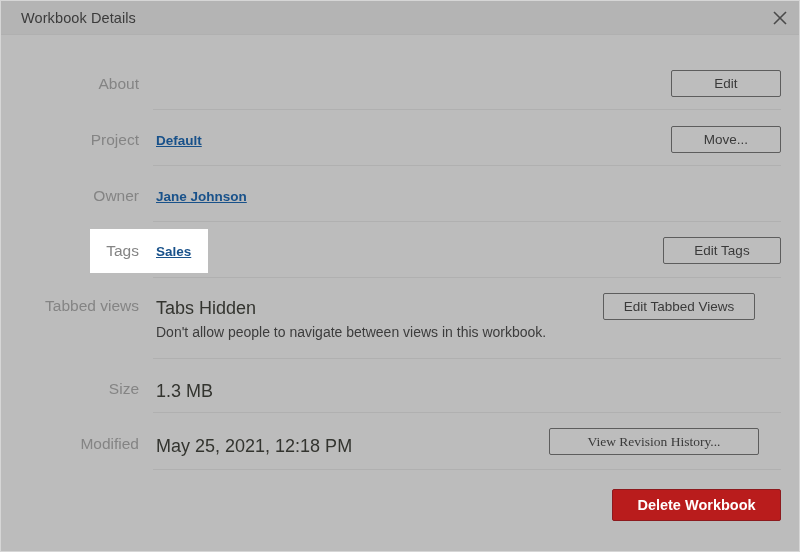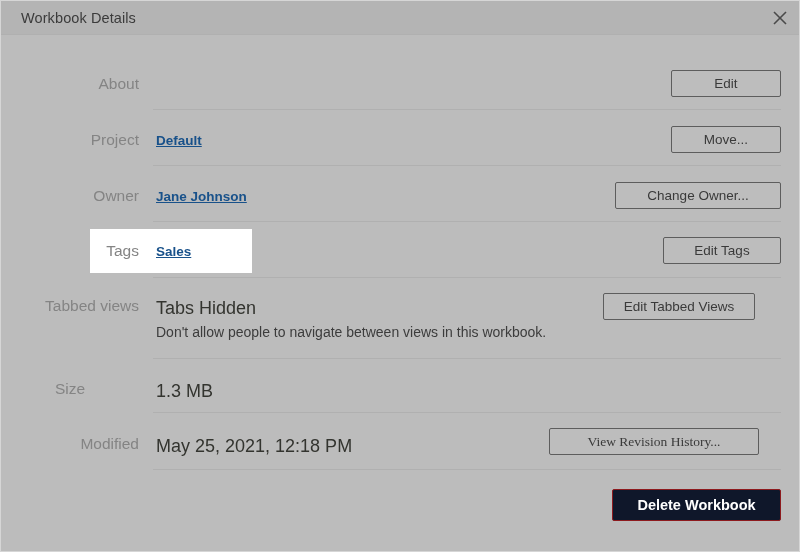--- a/index.html
+++ b/index.html
@@ -112,21 +112,21 @@
     line-height: 25px;
     text-align: center;
     cursor: default;
     padding: 0;
     white-space: nowrap;
   }
   .btn-danger {
     position: absolute;
     height: 32px;
     box-sizing: border-box;
-    background: #0f172a;
+    background: #b91c1c;
     border: 1px solid #8d1a1e;
     border-radius: 2px;
     color: #ffffff;
     font-size: 14.5px;
     font-weight: bold;
     font-family: "Liberation Sans", sans-serif;
     line-height: 30px;
     text-align: center;
     cursor: default;
     padding: 0;
@@ -135,21 +135,20 @@
 
   
   .tags-highlight {
     position: absolute;
     left: 89px;
     top: 228px;
     width: 118px;
     height: 44px;
     background: #ffffff;
     z-index: 5;
-    padding-left: 44px;
   }
   .tags-highlight .rlabel {
     left: -89px;
     top: 13px;
   }
   .tags-highlight .rvalue {
     left: 66px;
     top: 15px;
   }
 </style>
@@ -178,40 +177,39 @@
     <div class="rlabel" style="top:2px;">Project</div>
     <div class="rvalue link" style="top:4px;">Default</div>
   </div>
   <button class="btn" style="left:670px; top:125px; width:110px;">Move...</button>
   <div class="divider" style="top:164px;"></div>
 
   <div class="row" style="top:184px;">
     <div class="rlabel" style="top:2px;">Owner</div>
     <div class="rvalue link" style="top:4px;">Jane Johnson</div>
   </div>
-  <button class="btn" style="left:614px; top:181px; width:166px;">Change Owner...</button>
   <div class="divider" style="top:220px;"></div>
 
   <div class="tags-highlight">
     <div class="rlabel">Tags</div>
     <div class="rvalue link">Sales</div>
   </div>
   <button class="btn" style="left:662px; top:236px; width:118px;">Edit Tags</button>
   <div class="divider" style="top:276px;"></div>
 
   <div class="row" style="top:294px;">
     <div class="rlabel" style="top:2px;">Tabbed views</div>
     <div class="rvalue" style="top:3px;">Tabs Hidden</div>
     <div class="rvalue sub" style="top:29px;">Don't allow people to navigate between views in this workbook.</div>
   </div>
   <button class="btn" style="left:602px; top:292px; width:152px;">Edit Tabbed Views</button>
   <div class="divider" style="top:357px;"></div>
 
   <div class="row" style="top:377px;">
-    <div class="rlabel" style="top:2px;text-align:center;">Size</div>
+    <div class="rlabel" style="top:2px;">Size</div>
     <div class="rvalue" style="top:3px;">1.3 MB</div>
   </div>
   <div class="divider" style="top:411px;"></div>
 
   <div class="row" style="top:432px;">
     <div class="rlabel" style="top:2px;">Modified</div>
     <div class="rvalue" style="top:3px;">May 25, 2021, 12:18 PM</div>
   </div>
   <button class="btn" style="left:548px; top:427px; width:210px;font-family:Liberation Serif, serif;">View Revision History...</button>
   <div class="divider" style="top:468px;"></div>

